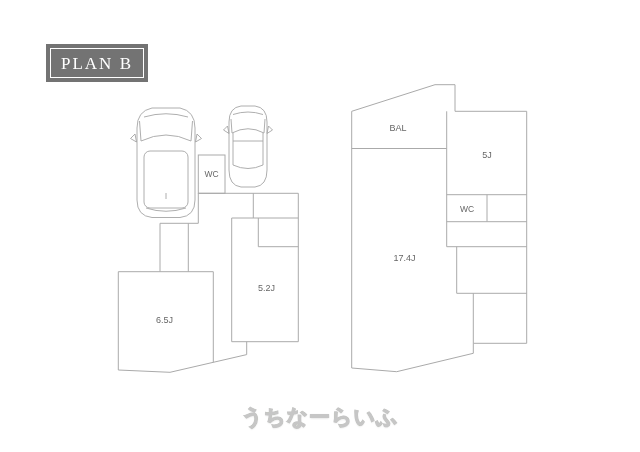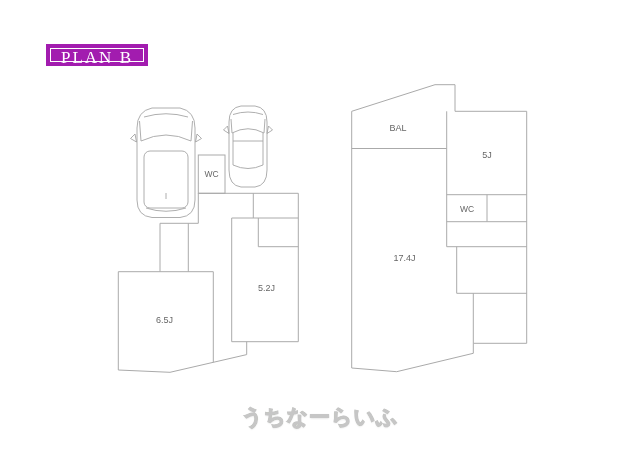--- a/index.html
+++ b/index.html
@@ -1,22 +1,22 @@
 <!DOCTYPE html>
 <html><head>
 <meta charset="utf-8">
 <style>
   html,body{margin:0;padding:0;background:#fff;}
   .canvas{
     position:relative;width:640px;height:452px;background:#ffffff;overflow:hidden;
     font-family:"Liberation Sans", sans-serif;
   }
   .plan-badge{
-    position:absolute;left:46px;top:44px;width:102px;height:22px;
-    background:#a21caf;display:flex;align-items:flex-end;justify-content:center;
+    position:absolute;left:46px;top:44px;width:102px;height:38px;
+    background:#737373;display:flex;align-items:center;justify-content:center;
     box-sizing:border-box;
   }
   .plan-badge .inner{
     position:absolute;left:4px;top:4px;right:4px;bottom:4px;
     border:1.5px solid #ffffff;
   }
   .plan-badge .txt{
     position:relative;color:#ffffff;font-family:"Liberation Serif", serif;
     font-size:17px;letter-spacing:2px;line-height:1;
   }

